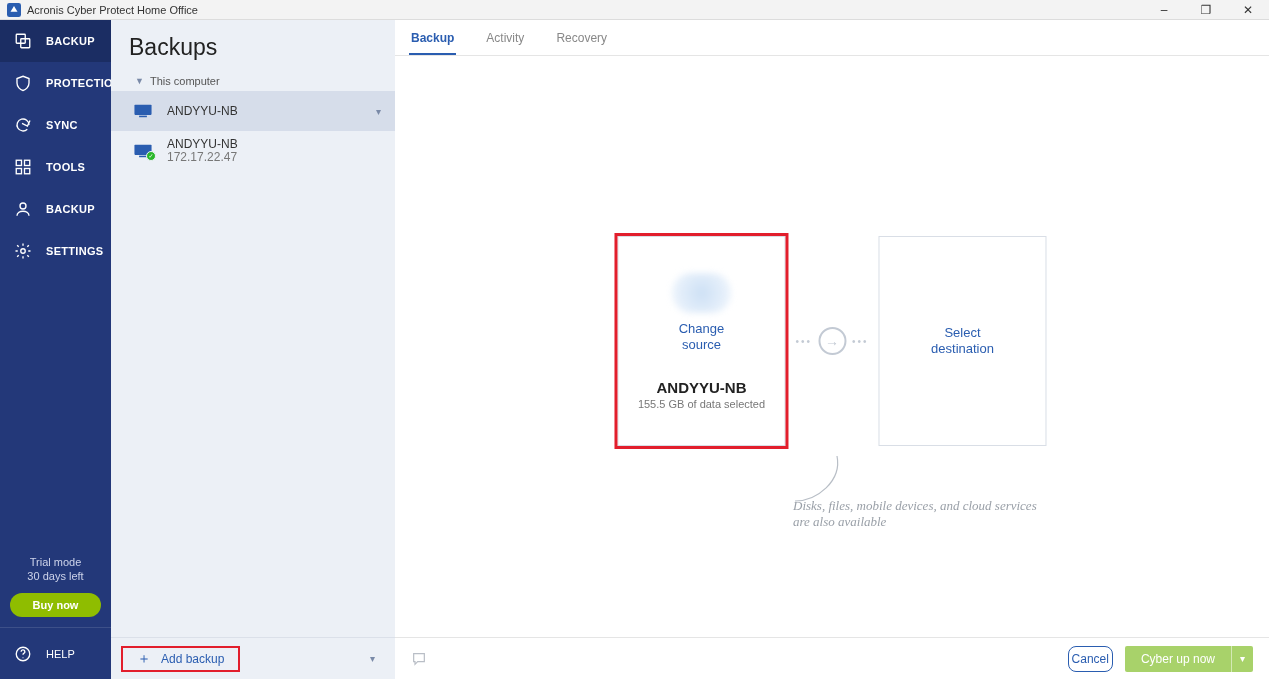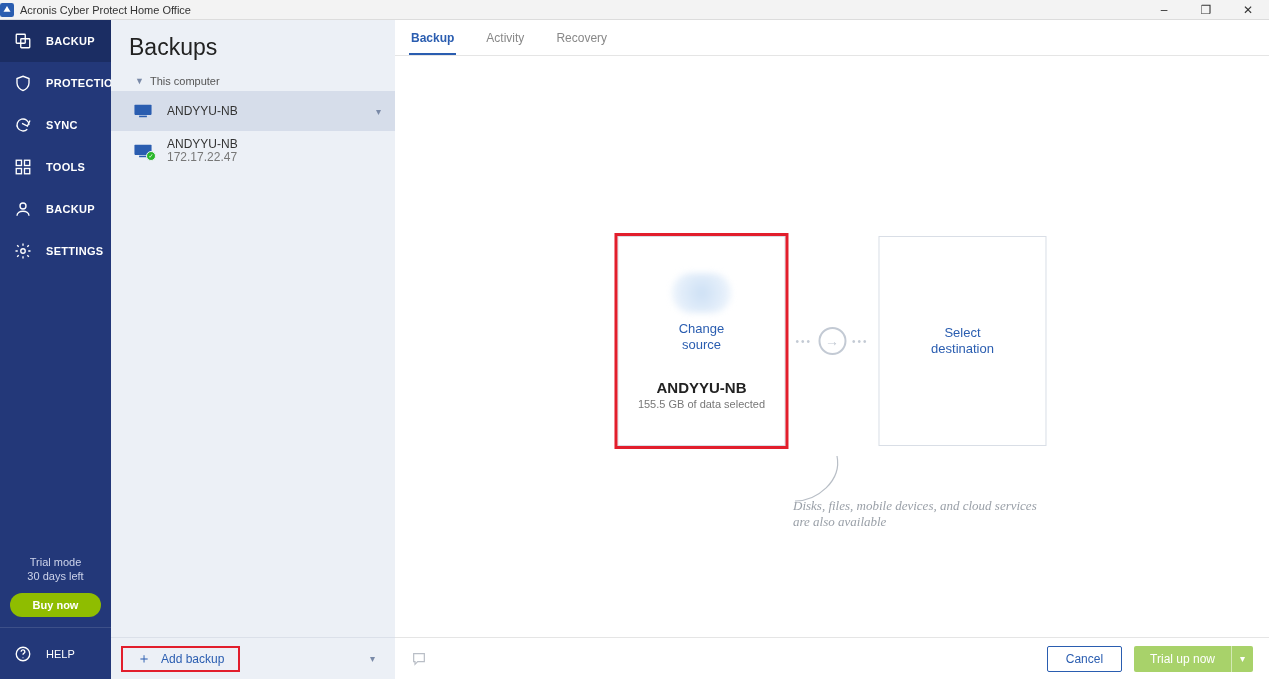--- a/index.html
+++ b/index.html
@@ -1,19 +1,19 @@
 <!DOCTYPE html>
 <html><head>
 <meta charset="utf-8">
 <style>
   * { box-sizing: border-box; margin: 0; padding: 0; font-family: "Segoe UI", Tahoma, sans-serif; }
   html, body { width: 1269px; height: 679px; overflow: hidden; background: #fff; }
 
   
-  .titlebar { height: 20px; display: flex; align-items: center; border-bottom: 1px solid #dcdcdc; font-size: 11px; color: #333; padding-left: 0; background:#f3f3f3; }
+  .titlebar { height: 20px; display: flex; align-items: center; border-bottom: 1px solid #dcdcdc; font-size: 11px; color: #333; padding-left: 7px; background:#f3f3f3; }
   .titlebar .app-icon { width: 14px; height: 14px; margin-right: 6px; }
   .titlebar .controls { margin-left: auto; display: flex; }
   .titlebar .wc { width: 42px; height: 20px; display:flex; align-items:center; justify-content:center; cursor:pointer; font-size:12px; color:#333;}
 
   
   .app { display: flex; height: calc(100% - 20px); }
 
   
   .sidebar { width: 111px; background: #233879; color: #fff; display:flex; flex-direction: column; font-size:11px; }
   .nav { flex: 1; }
@@ -64,21 +64,21 @@
   .card.dst .link { margin-bottom:0; }
   .between { display:flex; align-items:center; gap:6px; margin:0 10px;}
   .dots { color:#c3cad4; letter-spacing:2px; font-size:10px;}
   .arrowcirc { width:28px; height:28px; border:2px solid #c3cad4; border-radius:50%; display:flex; align-items:center; justify-content:center; color:#c3cad4; font-size:14px;}
   .hint { position:absolute; top:442px; left:50%; transform:translateX(-15%); font-family: "Segoe Script", cursive; font-style:italic; color:#9aa0a8; font-size:13px; line-height:16px; width:260px; }
   .hint-arrow { position:absolute; top:395px; left:50%; transform:translateX(-45px); }
 
   .bottombar { height:42px; border-top:1px solid #e5e5e5; display:flex; align-items:center; padding:0 16px; }
   .bubble { width:16px; height:16px; color:#b9bec6; font-size:14px; cursor:pointer;}
   .bottombar .spacer { flex:1; }
-  .btn { height:26px; border-radius:2px; font-size:12px; padding:0 18px; cursor:pointer; }
+  .btn { height:26px; border-radius:8px; font-size:12px; padding:0 3px; cursor:pointer; }
   .btn.cancel { border:1px solid #2a5db0; background:#fff; color:#2a5db0; margin-right:12px;}
   .btn.go { border:none; background:#a8d26a; color:#fff; padding:0 16px;}
   .gogroup{ display:flex; }
   .gogroup .dd { width:22px; background:#a8d26a; border-left:1px solid rgba(255,255,255,.5); display:flex; align-items:center; justify-content:center; color:#fff; font-size:10px; cursor:pointer; border-radius:0 2px 2px 0;}
   .gogroup .btn.go{ border-radius:2px 0 0 2px;}
 
   svg { display:block; }
 </style>
 </head>
 <body>
@@ -251,18 +251,18 @@
 
     <div class="bottombar">
       <span class="bubble">
         <svg width="16" height="16" viewBox="0 0 24 24" fill="none" stroke="#b9bec6" stroke-width="1.8">
             <path d="M4 4h16v12H10l-4 4v-4H4z"></path>
           </svg>
       </span>
       <div class="spacer"></div>
       <button class="btn cancel">Cancel</button>
       <div class="gogroup">
-        <button class="btn go">Trial up now</button>
+        <button class="btn go">Cyber up now</button>
         <div class="dd">▾</div>
       </div>
     </div>
   </div>
 </div>
 
 </body></html>

